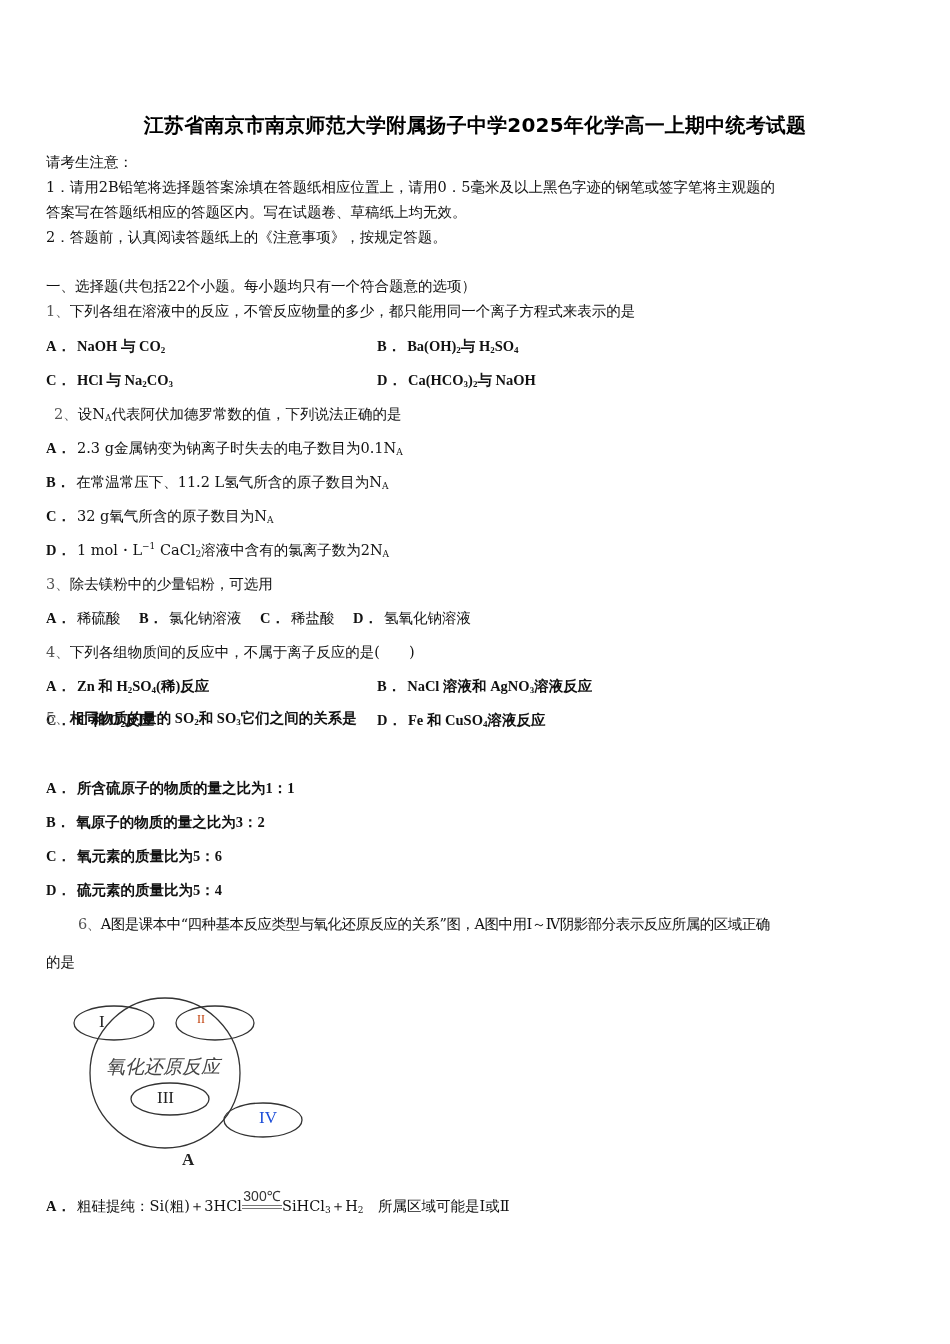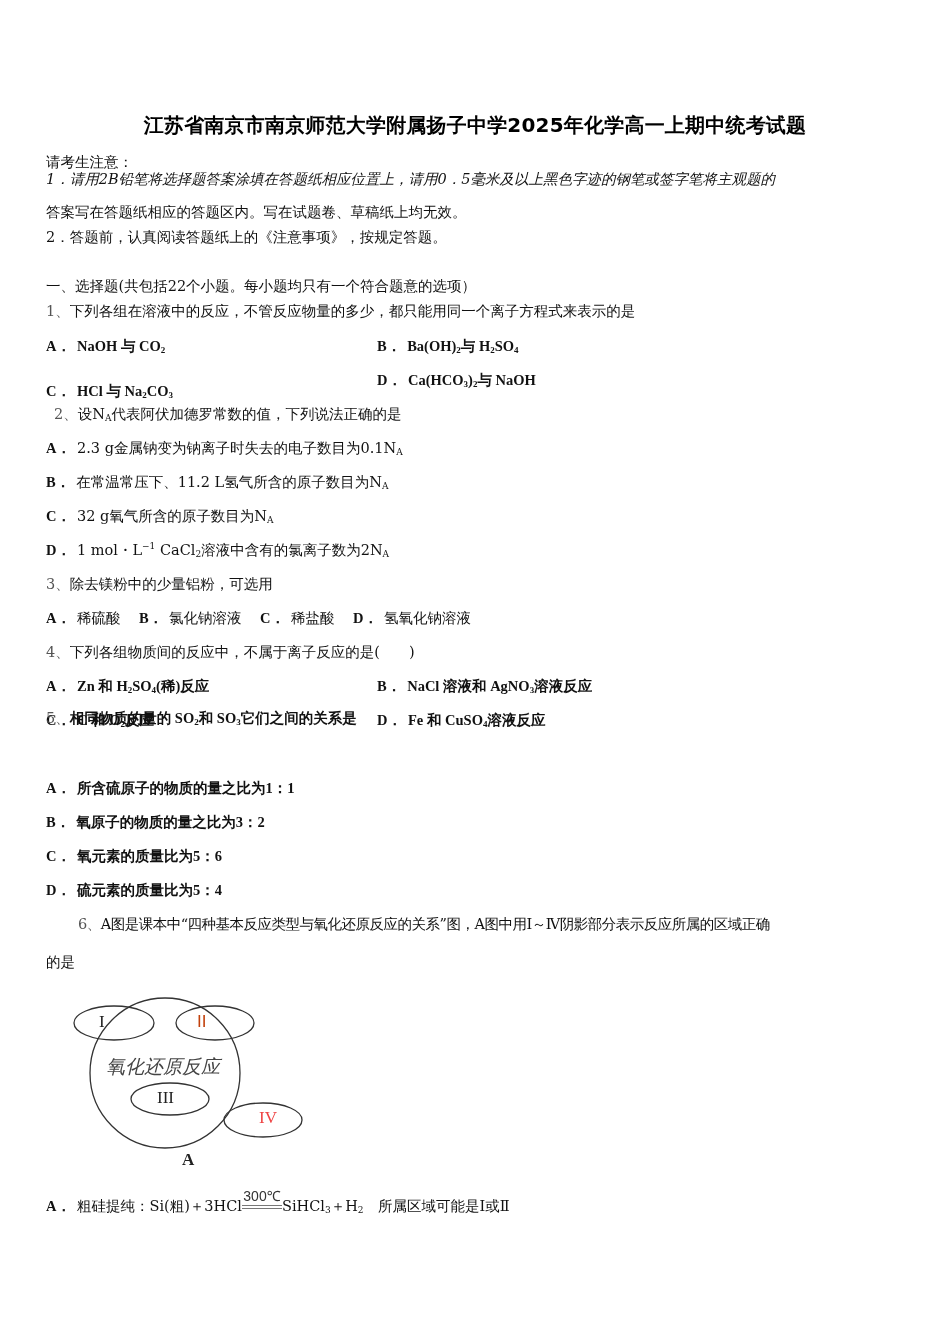--- a/index.html
+++ b/index.html
@@ -19,36 +19,36 @@
   .cond-bar { position: absolute; left: 0; width: 40px; height: 1px; background: #777; }
 </style>
 </head>
 <body>
 
 <div>
 
   <div class="title">江苏省南京市南京师范大学附属扬子中学2025年化学高一上期中统考试题</div>
 
   <div class="line" style="top:152px;">请考生注意：</div>
-  <div class="line" style="top:169px;font-style:italic;">1．请用2B铅笔将选择题答案涂填在答题纸相应位置上，请用0．5毫米及以上黑色字迹的钢笔或签字笔将主观题的</div>
+  <div class="line" style="top:177px;">1．请用2B铅笔将选择题答案涂填在答题纸相应位置上，请用0．5毫米及以上黑色字迹的钢笔或签字笔将主观题的</div>
   <div class="line" style="top:202px;">答案写在答题纸相应的答题区内。写在试题卷、草稿纸上均无效。</div>
   <div class="line" style="top:227px;">2．答题前，认真阅读答题纸上的《注意事项》，按规定答题。</div>
 
   <div class="line" style="top:276px;">一、选择题(共包括22个小题。每小题均只有一个符合题意的选项）</div>
 
   <div class="line" style="top:301px;">
     <span class="num">1、</span><span>下列各组在溶液中的反应，不管反应物量的多少，都只能用同一个离子方程式来表示的是</span>
   </div>
   <div class="line opt" style="top:336px;">
     <span class="opt-label">A．</span><span>NaOH 与 CO</span><sub>2</sub>
   </div>
   <div class="line opt col2" style="top:336px;">
     <span class="opt-label">B．</span><span>Ba(OH)</span><sub>2</sub><span>与 H</span><sub>2</sub><span>SO</span><sub>4</sub>
   </div>
-  <div class="line opt" style="top:381px;">
+  <div class="line opt" style="top:370px;">
     <span class="opt-label">C．</span><span>HCl 与 Na</span><sub>2</sub><span>CO</span><sub>3</sub>
   </div>
   <div class="line opt col2" style="top:370px;">
     <span class="opt-label">D．</span><span>Ca(HCO</span><sub>3</sub><span>)</span><sub>2</sub><span>与 NaOH</span>
   </div>
 
   <div class="line" style="top:404px;margin-left:8px;">
     <span class="num">2、</span><span>设N</span><sub>A</sub><span>代表阿伏加德罗常数的值，下列说法正确的是</span>
   </div>
   <div class="line" style="top:438px;">
@@ -114,23 +114,23 @@
   <div class="diagram">
     <svg width="250" height="180" viewBox="0 0 250 180" xmlns="http://www.w3.org/2000/svg">
       <circle cx="99" cy="83" r="75" fill="none" stroke="#333" stroke-width="1.3"></circle>
       <ellipse cx="48" cy="33" rx="40" ry="17" fill="none" stroke="#333" stroke-width="1.3"></ellipse>
       <ellipse cx="149" cy="33" rx="39" ry="17" fill="none" stroke="#333" stroke-width="1.3"></ellipse>
       <ellipse cx="104" cy="109" rx="39" ry="16" fill="none" stroke="#333" stroke-width="1.3"></ellipse>
       <ellipse cx="197" cy="130" rx="39" ry="17" fill="none" stroke="#333" stroke-width="1.3"></ellipse>
     </svg>
     <div style="position:absolute;left:40px;top:64px;font-size:19px;color:#444;font-family:'DejaVu Serif',serif;font-style:italic;">氧化还原反应</div>
     <div style="position:absolute;left:33px;top:22px;font-size:17px;color:#222;font-family:'Liberation Serif',serif;">I</div>
-    <div style="position:absolute;left:131px;top:22px;font-size:17px;color:#c2410c;font-family:Liberation Sans, sans-serif;">II</div>
+    <div style="position:absolute;left:131px;top:22px;font-size:12px;color:#c2410c;font-family:Liberation Serif, serif;">II</div>
     <div style="position:absolute;left:91px;top:98px;font-size:17px;color:#222;font-family:'Liberation Serif',serif;">III</div>
-    <div style="position:absolute;left:193px;top:118px;font-size:17px;color:#ef4444;font-family:'Liberation Serif',serif;">IV</div>
+    <div style="position:absolute;left:193px;top:118px;font-size:17px;color:#1d4ed8;font-family:'Liberation Serif',serif;">IV</div>
     <div style="position:absolute;left:116px;top:160px;font-size:17px;font-weight:bold;color:#222;font-family:'Liberation Serif',serif;">A</div>
   </div>
 
   <div class="line" style="top:1194px;">
     <span class="opt-label">A．</span><span>粗硅提纯：Si(粗)＋3HCl</span><span class="cond-over"><span class="cond-text">300℃</span><span class="cond-bar" style="top:11px;"></span><span class="cond-bar" style="top:14px;"></span></span><span>SiHCl</span><sub>3</sub><span>＋H</span><sub>2</sub><span>　所属区域可能是Ⅰ或Ⅱ</span>
   </div>
 
 </div>
 
 </body></html>

